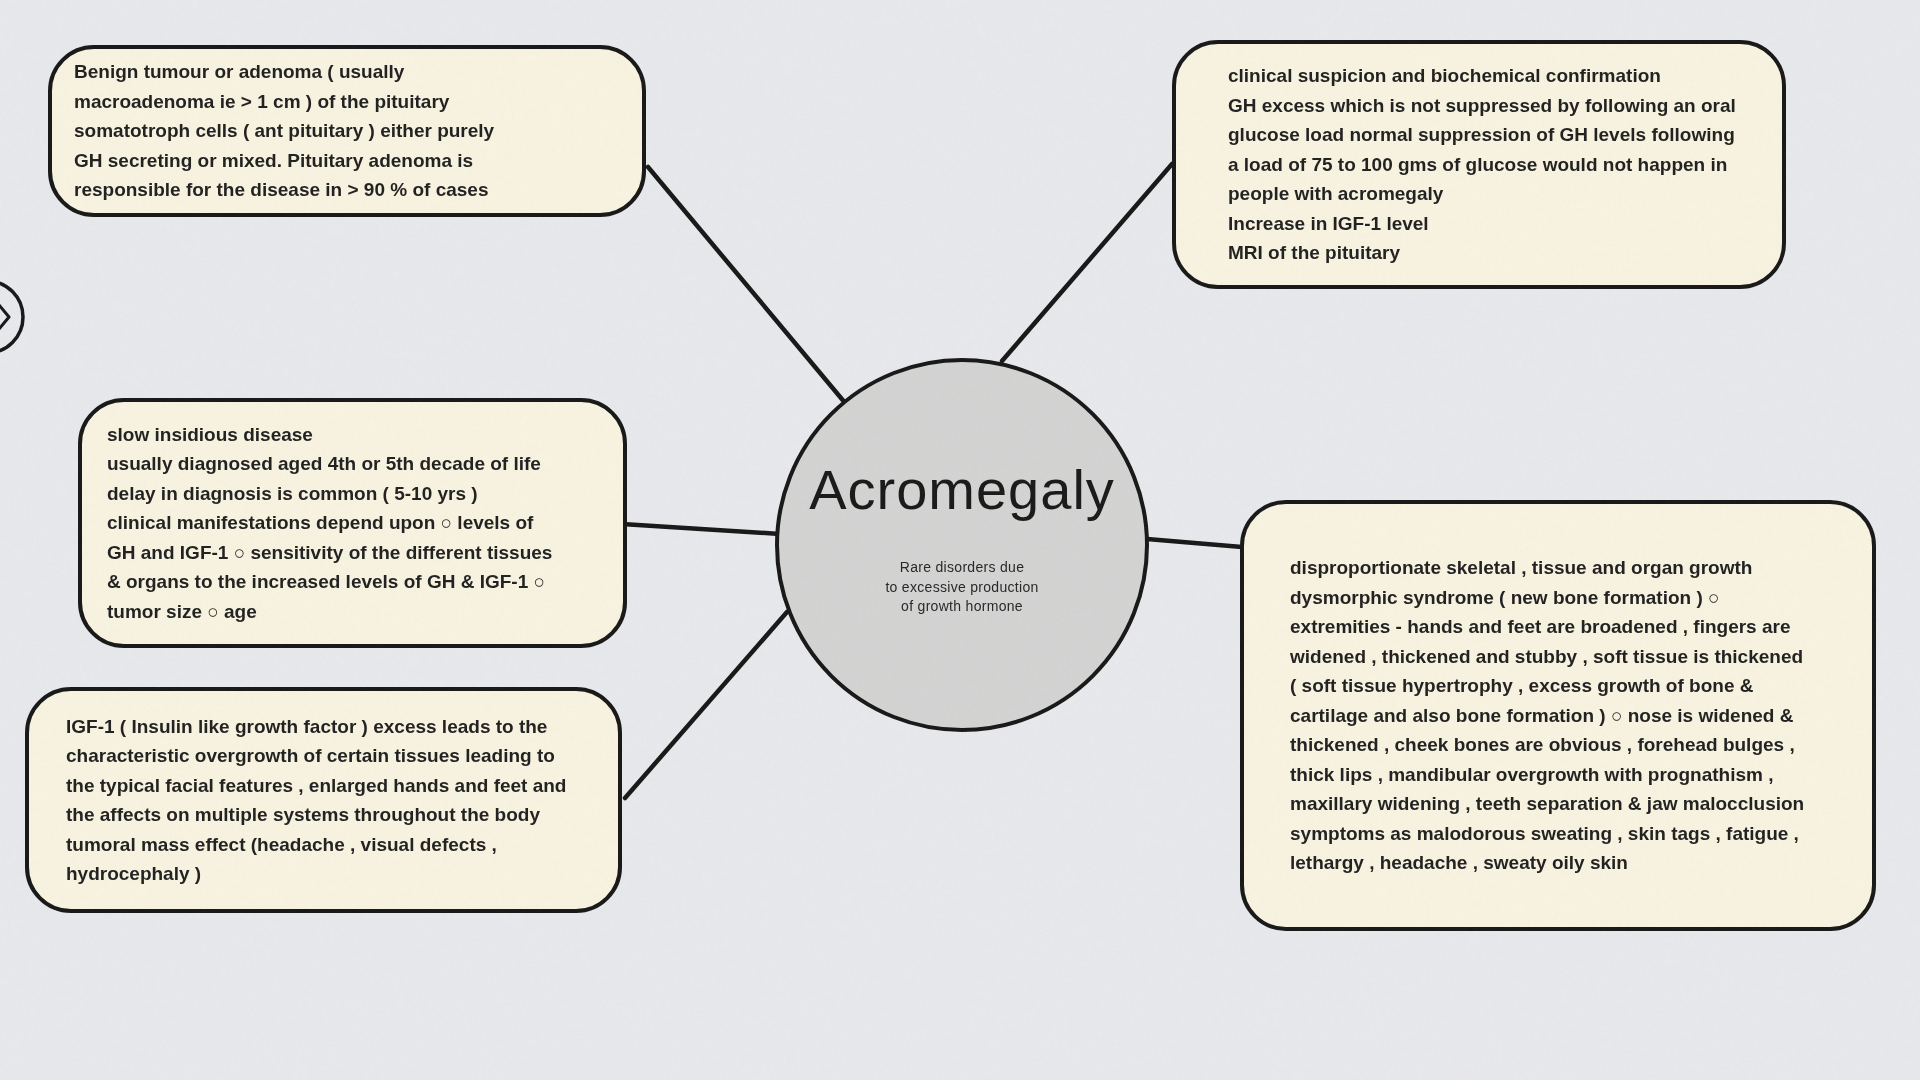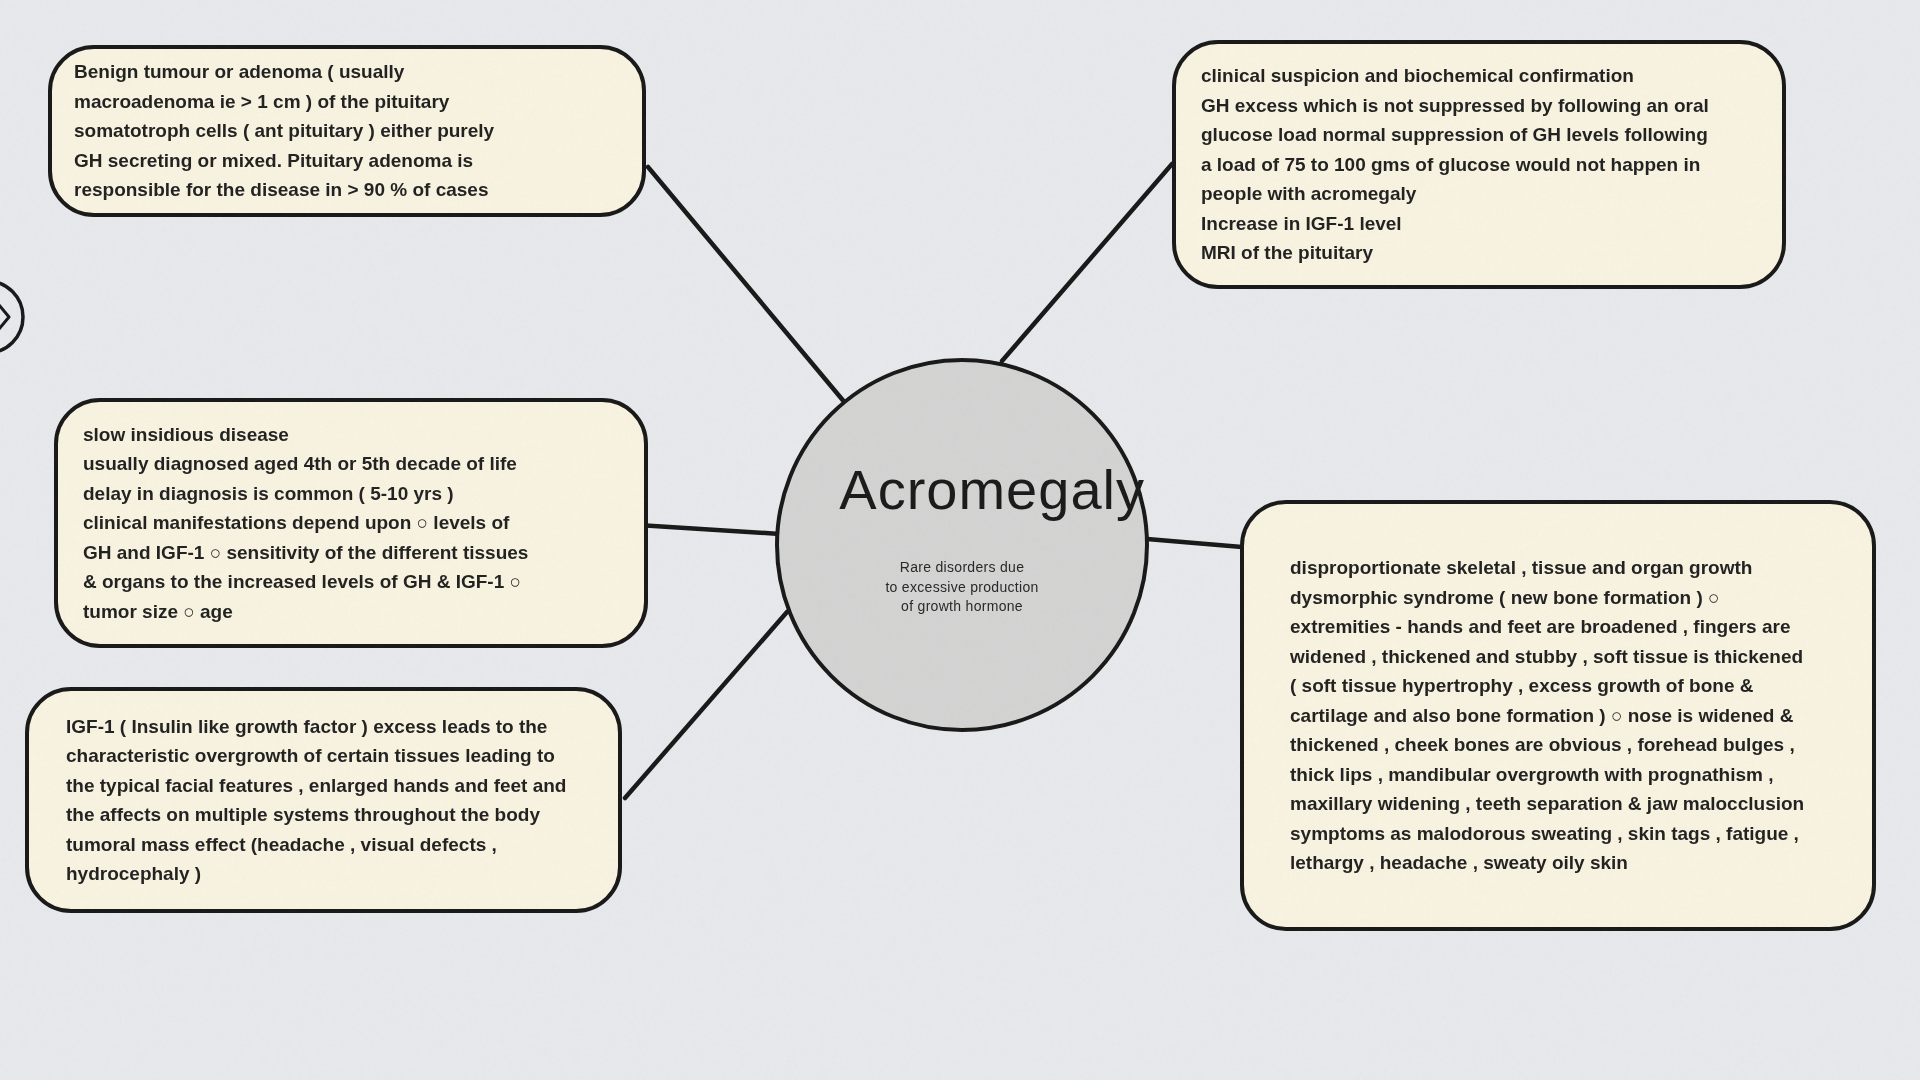--- a/index.html
+++ b/index.html
@@ -19,34 +19,34 @@
     background:var(--node-fill,#f9f5e2);
     border:4px solid var(--ink,#141414);
     border-radius:46px;
     display:flex; align-items:center;
   }
   .node-text {
     white-space:pre; font-weight:700; font-size:19px; line-height:29.5px;
     color:var(--text,#1d1d1d); letter-spacing:0px;
   }
   #node-cause        { left:48px;   top:45px;  width:598px; height:172px; padding:0 14px 0 22px; }
-  #node-diagnosis    { left:1172px; top:40px;  width:614px; height:249px; padding:0 8px 0 25px; }
-  #node-course       { left:54px;   top:398px; width:594px; height:250px; padding:0 6px 0 25px; }
+  #node-diagnosis    { left:1172px; top:40px;  width:614px; height:249px; padding:0 8px 0 52px; }
+  #node-course       { left:78px;   top:398px; width:549px; height:250px; padding:0 6px 0 25px; }
   #node-igf1         { left:25px;   top:687px; width:597px; height:226px; padding:0 5px 0 37px; }
   #node-features     { left:1240px; top:500px; width:636px; height:431px; padding:0 6px 0 46px; }
 
   .center-node {
     position:absolute; z-index:2; box-sizing:border-box;
     left:775px; top:358px; width:374px; height:374px;
     background:var(--center-fill,#d4d4d4);
     border:4px solid var(--ink,#141414);
     border-radius:50%;
   }
   .center-title {
-    position:absolute; left:0; right:0; top:98px; text-align:right;
+    position:absolute; left:0; right:0; top:98px; text-align:center;
     font-size:56px; line-height:60px; font-weight:400; letter-spacing:1px;
     color:#161616;
   }
   .center-subtitle {
     position:absolute; left:0; right:0; top:196px; text-align:center;
     white-space:pre-line; font-size:14px; line-height:19.5px;
     font-weight:400; letter-spacing:0.3px; color:#242424;
   }
   .texture { position:absolute; left:0; top:0; z-index:3; pointer-events:none; }
 </style>

